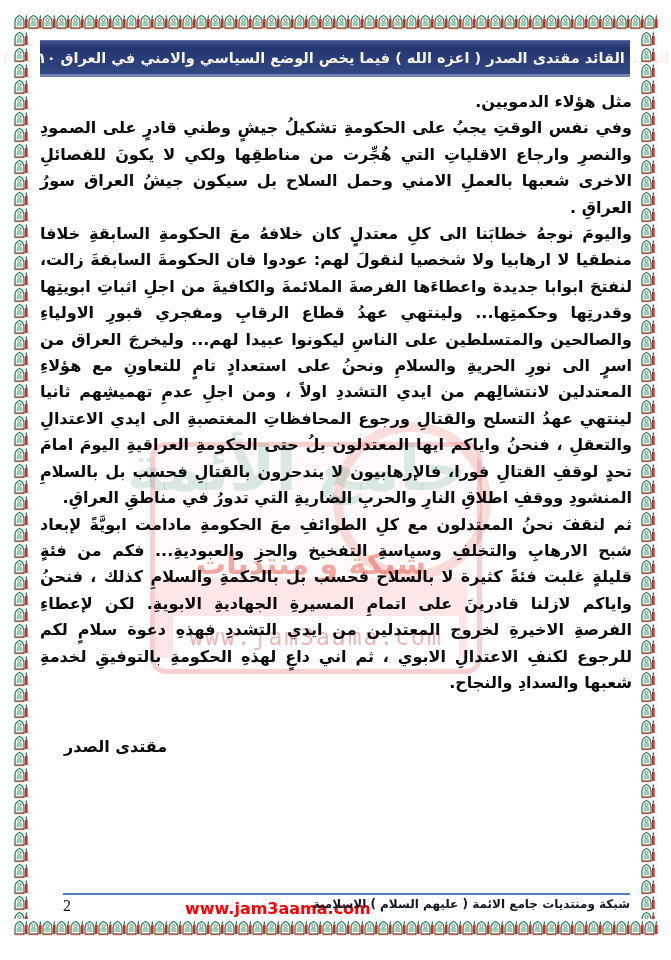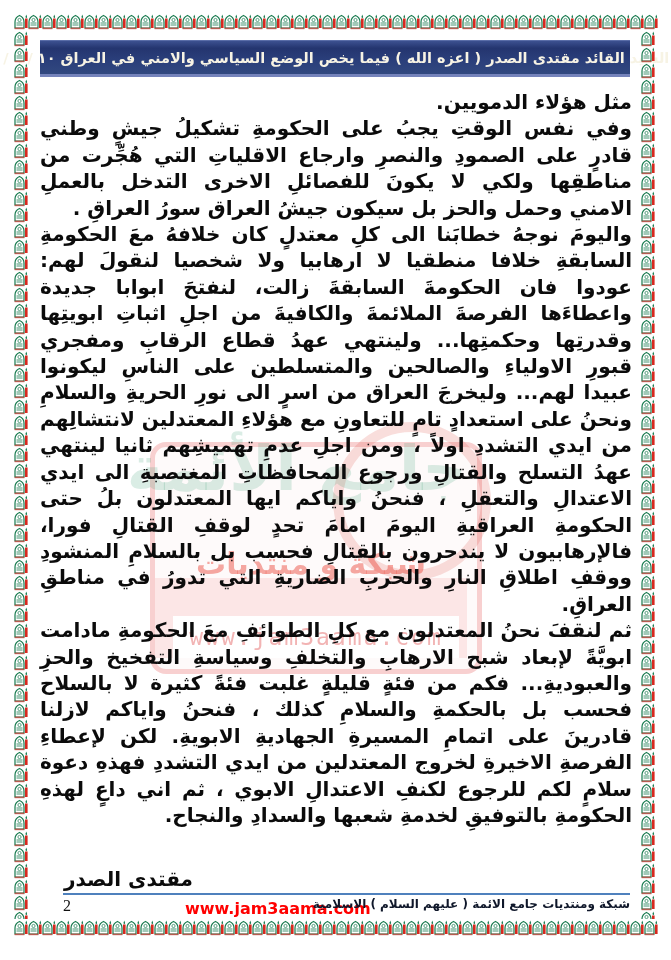--- a/index.html
+++ b/index.html
@@ -29,21 +29,21 @@
     border:10px solid rgba(226,88,78,0.20);}
   .wm-callig{position:absolute;left:12px;top:4px;width:310px;text-align:right;direction:rtl;
     font-size:62px;font-weight:bold;color:rgba(38,148,99,0.17);white-space:nowrap;}
   .wm-net{position:absolute;left:10px;top:118px;width:312px;text-align:center;direction:rtl;
     font-size:30px;font-weight:bold;color:rgba(235,82,70,0.50);letter-spacing:4px;}
   .wm-urlbox{position:absolute;left:28px;top:188px;width:286px;height:42px;background:#ffffff;
     display:flex;align-items:center;justify-content:center;}
   .wm-url{font-family:"DejaVu Sans Mono",monospace;font-size:23px;color:#f2b4b4;letter-spacing:2px;}
   
   .content{position:absolute;left:40px;top:89px;width:592px;z-index:2;direction:rtl;
-    color:#0b0b0b;font-weight:bold;font-size:20px;line-height:26.4px;text-align:justify;}
+    color:#0b0b0b;font-weight:bold;font-size:16px;line-height:26.4px;text-align:justify;}
   .content p{margin:0;padding:0;}
   .signature{margin-top:38px;text-align:left;padding-left:24px;}
   
   .footer-rule{position:absolute;left:63px;top:893px;width:567px;border-top:2px solid #4f81bd;z-index:2;}
   .page-num{position:absolute;left:63px;top:897px;font-family:"Liberation Serif",serif;
     font-size:16px;color:#111;z-index:2;}
   .footer-url{position:absolute;left:185px;top:899px;font-size:16px;font-weight:bold;color:#ff0000;
     z-index:2;text-decoration:none;}
   .footer-site{position:absolute;right:41px;top:897px;direction:rtl;font-size:12px;font-weight:bold;
     color:#0f172a;z-index:2;white-space:nowrap;}
@@ -1704,21 +1704,21 @@
     <div class="wm-circle"></div>
     <div class="wm-callig">جامع الأئمة</div>
     <div class="wm-net">شبكة و منتديات</div>
     <div class="wm-urlbox">
       <span class="wm-url">www.jam3aama.com</span>
     </div>
   </div>
 
   <div class="content">
     <p>مثل هؤلاء الدمويين.</p>
-    <p>وفي نفس الوقتِ يجبُ على الحكومةِ تشكيلُ جيشٍ وطني قادرٍ على الصمودِ والنصرِ وارجاع الاقلياتِ التي هُجِّرت من مناطقِها ولكي لا يكونَ للفصائلِ الاخرى التدخل بالعملِ الامني وحمل والحز بل سيكون جيشُ العراق سورُ العراقِ .</p>
+    <p>وفي نفس الوقتِ يجبُ على الحكومةِ تشكيلُ جيشٍ وطني قادرٍ على الصمودِ والنصرِ وارجاع الاقلياتِ التي هُجِّرت من مناطقِها ولكي لا يكونَ للفصائلِ الاخرى شعبها بالعملِ الامني وحمل السلاح بل سيكون جيشُ العراق سورُ العراقِ .</p>
     <p>واليومَ نوجهُ خطابَنا الى كلِ معتدلٍ كان خلافهُ معَ الحكومةِ السابقةِ خلافا منطقيا لا ارهابيا ولا شخصيا لنقولَ لهم: عودوا فان الحكومةَ السابقةَ زالت، لنفتحَ ابوابا جديدة واعطاءَها الفرصةَ الملائمةَ والكافيةَ من اجلِ اثباتِ ابويتِها وقدرتِها وحكمتِها... ولينتهي عهدُ قطاع الرقابِ ومفجري قبورِ الاولياءِ والصالحين والمتسلطين على الناسِ ليكونوا عبيدا لهم... وليخرجَ العراق من اسرٍ الى نورِ الحريةِ والسلامِ ونحنُ على استعدادٍ تامٍ للتعاونِ مع هؤلاءِ المعتدلين لانتشالِهم من ايدي التشددِ اولاً ، ومن اجلِ عدمِ تهميشِهم ثانيا لينتهي عهدُ التسلح والقتالِ ورجوع المحافظاتِ المغتصبةِ الى ايدي الاعتدالِ والتعقلِ ، فنحنُ واياكم ايها المعتدلون بلُ حتى الحكومةِ العراقيةِ اليومَ امامَ تحدٍ لوقفِ القتالِ فورا، فالإرهابيون لا يندحرون بالقتالِ فحسب بل بالسلامِ المنشودِ ووقفِ اطلاقِ النارِ والحربِ الضاريةِ التي تدورُ في مناطقِ العراقِ.</p>
     <p>ثم لنقفَ نحنُ المعتدلون مع كلِ الطوائفِ معَ الحكومةِ مادامت ابويَّةً لإبعاد شبح الارهابِ والتخلفِ وسياسةِ التفخيخ والحزِ والعبوديةِ... فكم من فئةٍ قليلةٍ غلبت فئةً كثيرة لا بالسلاح فحسب بل بالحكمةِ والسلامِ كذلك ، فنحنُ واياكم لازلنا قادرينَ على اتمامِ المسيرةِ الجهاديةِ الابويةِ. لكن لإعطاءِ الفرصةِ الاخيرةِ لخروج المعتدلين من ايدي التشددِ فهذهِ دعوة سلامٍ لكم للرجوع لكنفِ الاعتدالِ الابوي ، ثم اني داعٍ لهذهِ الحكومةِ بالتوفيقِ لخدمةِ شعبها والسدادِ والنجاح.</p>
     <div class="signature">مقتدى الصدر</div>
   </div>
 
   <div class="footer-rule"></div>
   <div class="page-num">2</div>
   <a class="footer-url" href="#">www.jam3aama.com</a>
   <div class="footer-site">شبكة ومنتديات جامع الائمة ( عليهم السلام ) الاسلامية</div>
 

